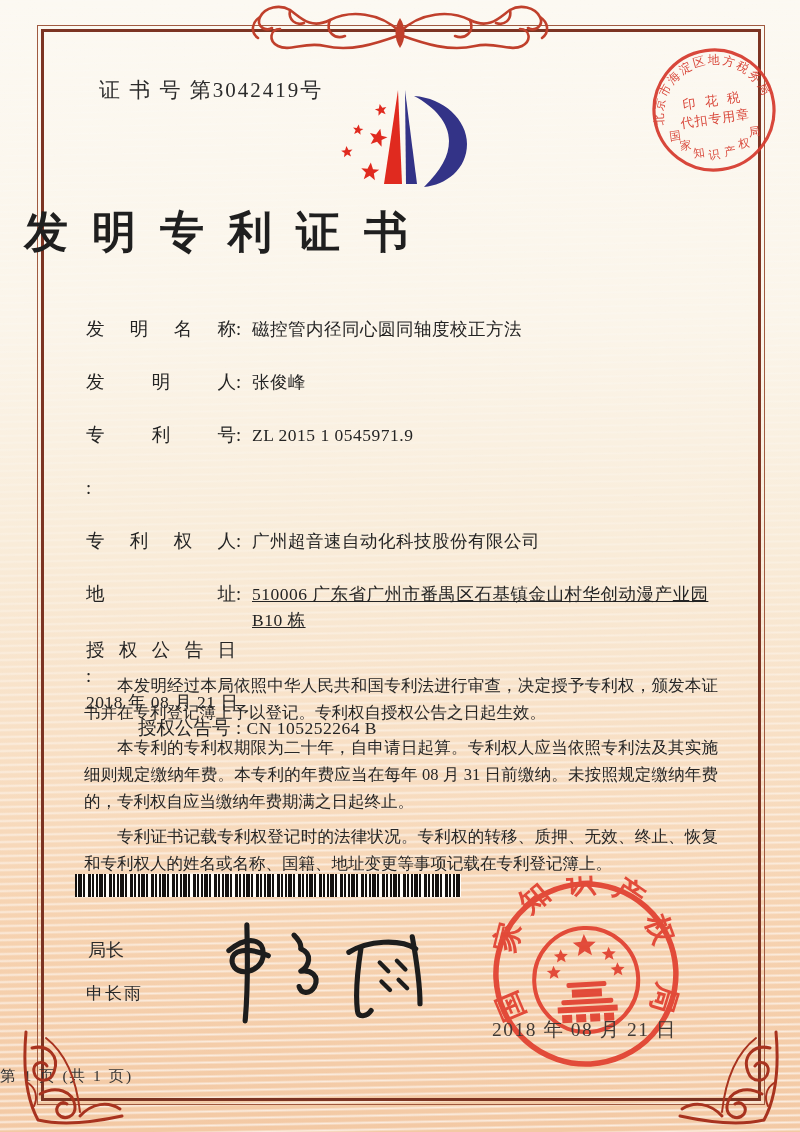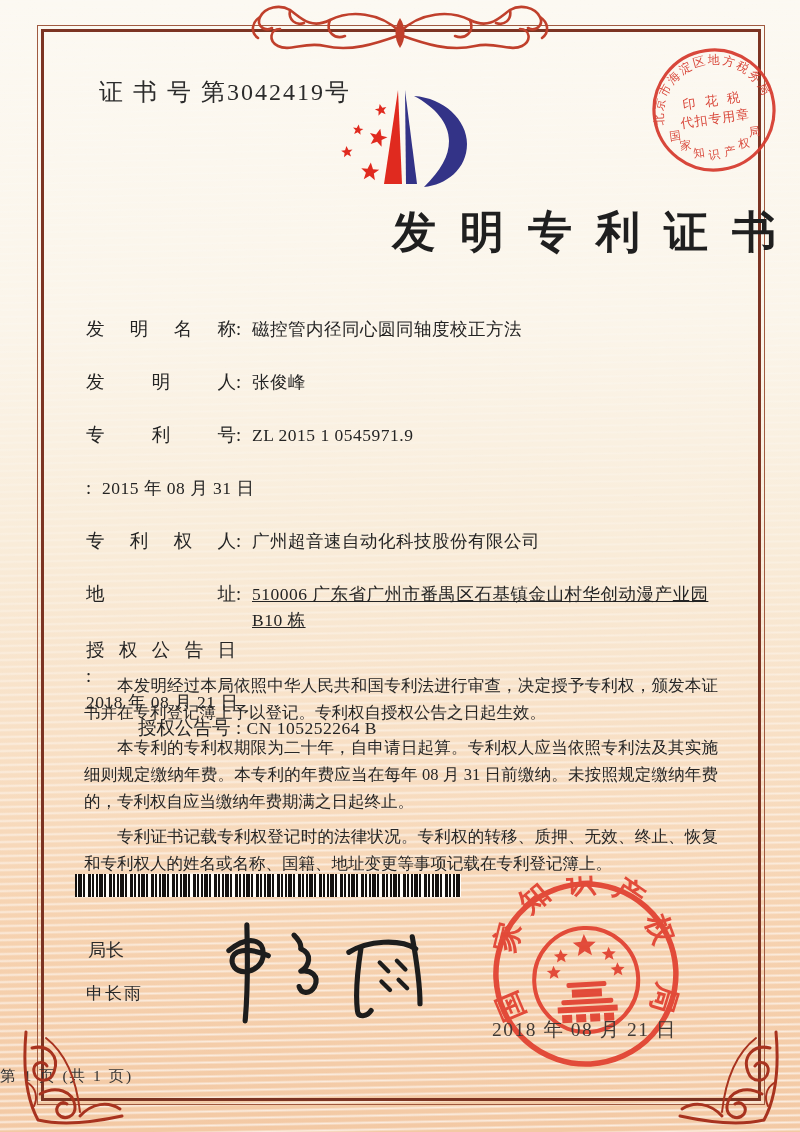--- a/index.html
+++ b/index.html
@@ -27,28 +27,28 @@
   .frame::after{
     content:"";position:absolute;inset:3px;border:3px solid #7c3423;
   }
   .ornament-top{position:absolute;left:50%;top:2px;transform:translateX(-50%);z-index:4;}
   .ornament-corner{position:absolute;z-index:4;}
   .ornament-bl{left:18px;bottom:4px;}
   .ornament-br{right:16px;bottom:4px;transform:scaleX(-1);}
 
   .cert-no{
     position:absolute;left:99px;top:76px;
-    font-size:24px;letter-spacing:2px;color:#2b2b2b;
+    font-size:21px;letter-spacing:2px;color:#2b2b2b;
   }
   .tax-stamp{position:absolute;left:648px;top:44px;transform:rotate(-8deg);opacity:.92;}
   .logo{position:absolute;left:50%;top:82px;transform:translateX(-50%);}
 
   .title{
-    position:absolute;left:0;right:0;top:203px;text-align:right;
-    font-size:44px;font-weight:bold;letter-spacing:24px;
+    position:absolute;left:0;right:0;top:203px;text-align:left;
+    font-size:44px;font-weight:bold;letter-spacing:24px;padding-left:24px;
     color:#1f1f1f;
   }
 
   .fields{position:absolute;left:86px;top:316px;width:630px;}
   .frow{display:flex;margin-bottom:27px;line-height:26px;font-size:18.5px;color:#242424;}
   .frow .lbl{width:150px;text-align:justify;text-align-last:justify;flex-shrink:0;}
   .frow .colon{width:16px;flex-shrink:0;}
   .frow .val{font-size:17.5px;letter-spacing:.5px;}
   .frow.addr{margin-bottom:4px;}
   .frow.addr .val{width:462px;text-decoration:underline;}
@@ -179,21 +179,20 @@
         <span class="colon">:</span>
       <span class="val">张俊峰</span>
     </div>
     <div class="frow">
       <span class="lbl">专利号</span>
         <span class="colon">:</span>
       <span class="val">ZL 2015 1 0545971.9</span>
     </div>
     <div class="frow">
         <span class="colon">:</span>
-      <span class="val">2015 年 08 月 31 日</span>
     </div>
     <div class="frow">
       <span class="lbl">专利权人</span>
         <span class="colon">:</span>
       <span class="val">广州超音速自动化科技股份有限公司</span>
     </div>
     <div class="frow addr">
       <span class="lbl">地址</span>
         <span class="colon">:</span>
       <span class="val">510006 广东省广州市番禺区石基镇金山村华创动漫产业园 B10 栋</span>

